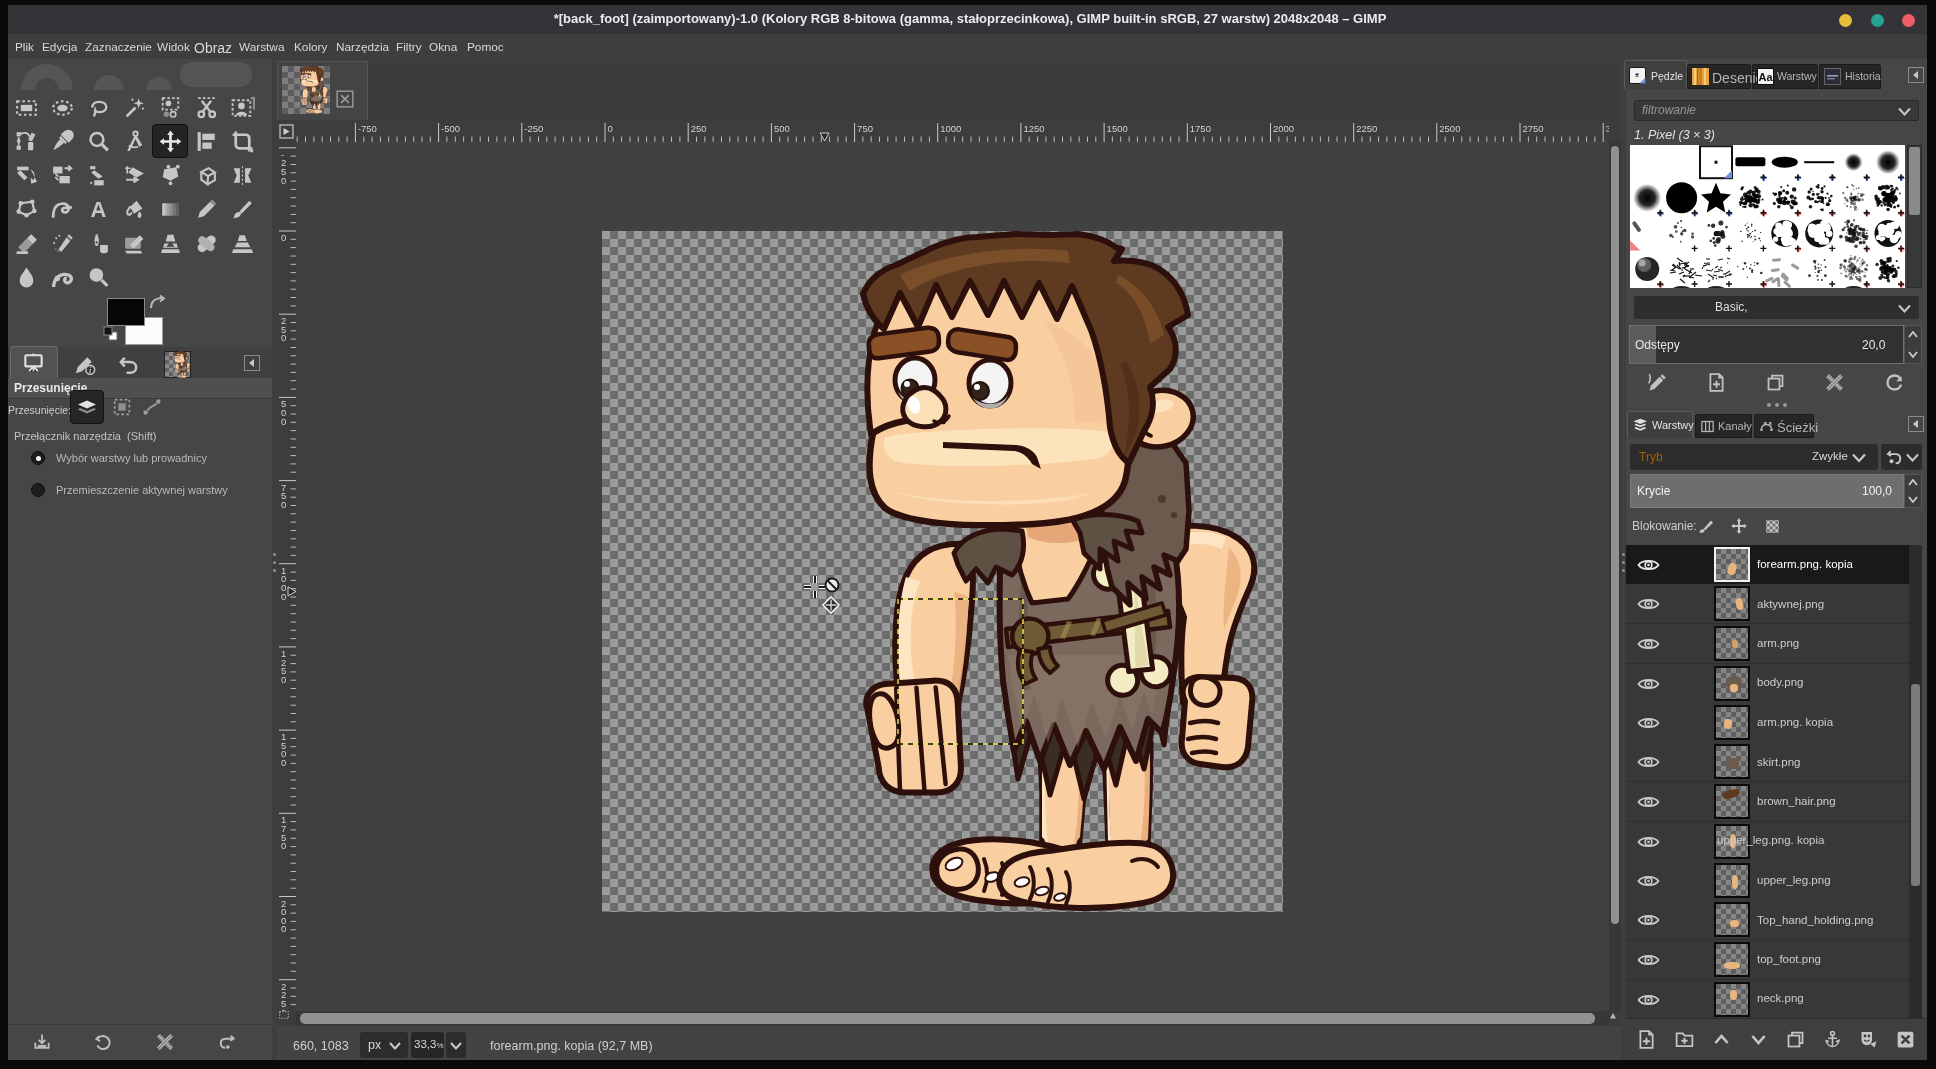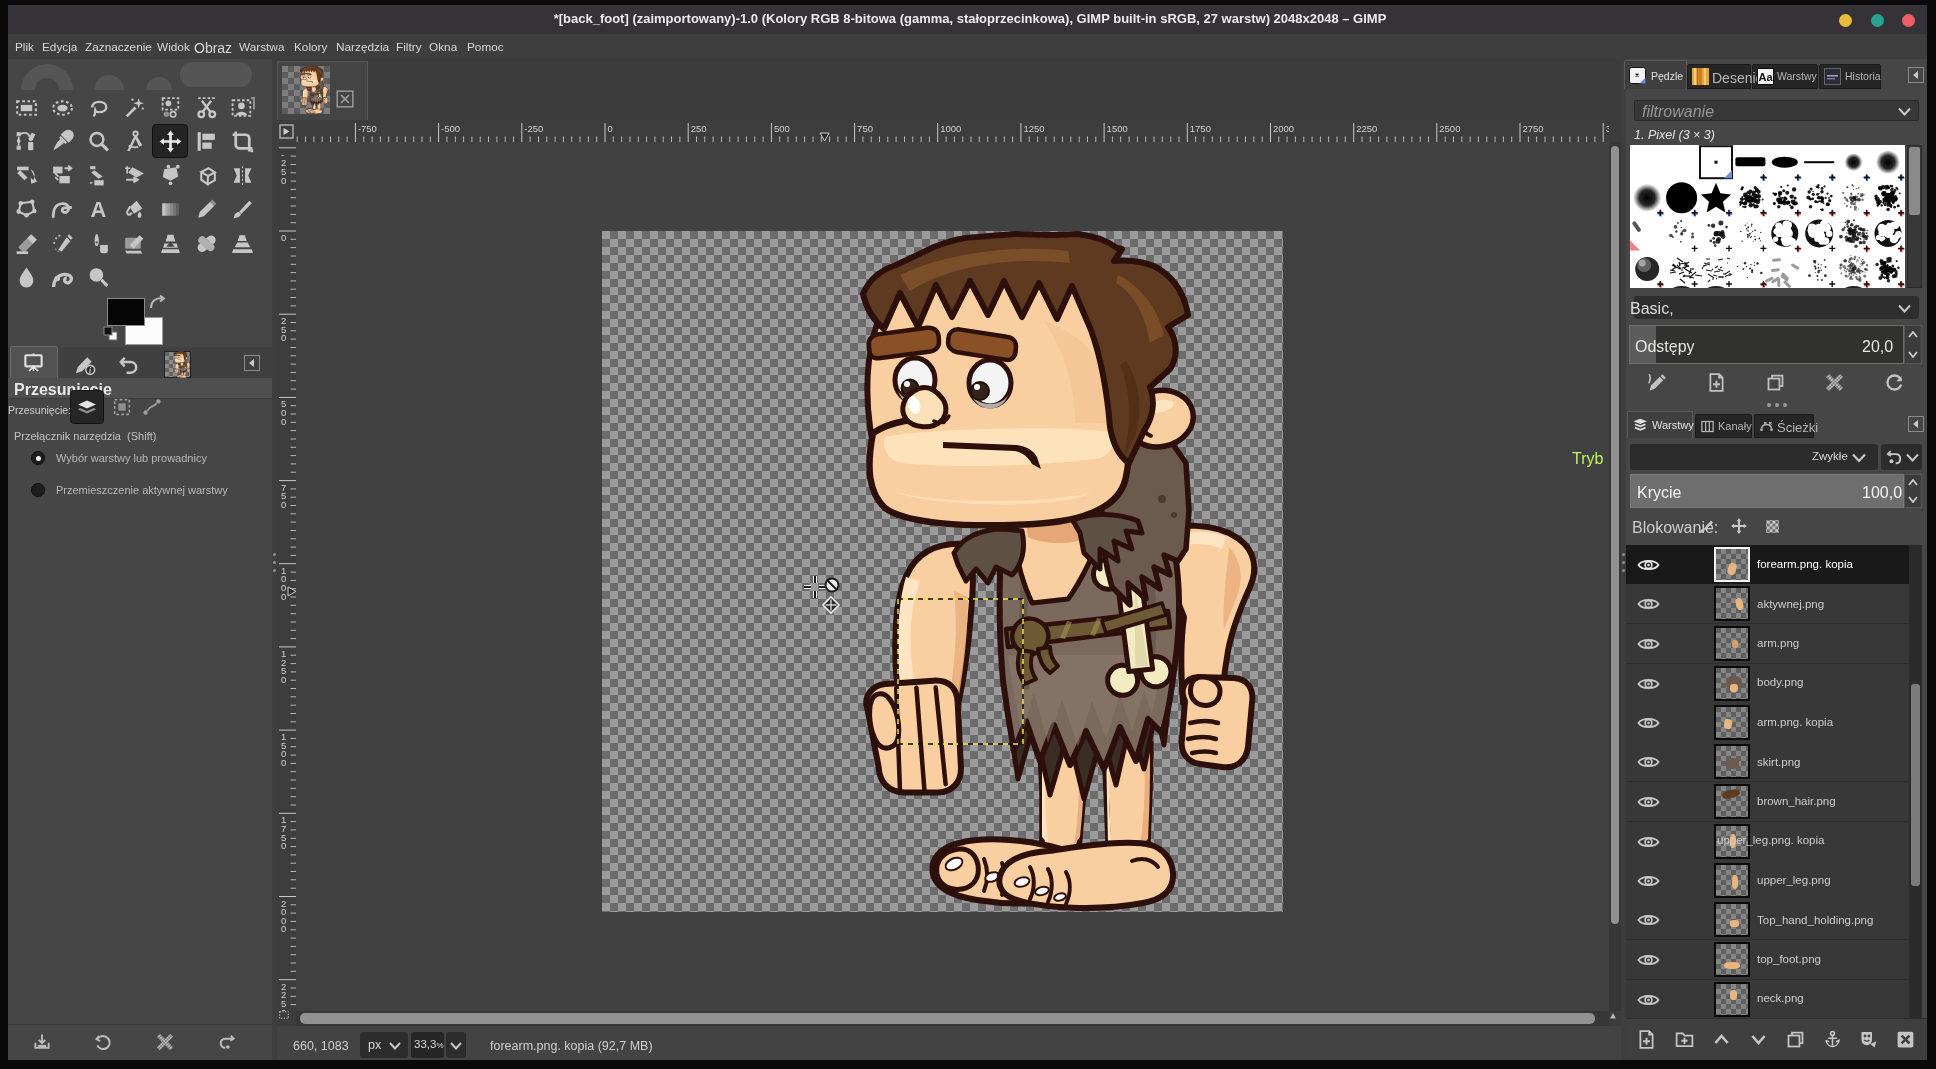--- a/index.html
+++ b/index.html
@@ -1,17 +1,17 @@
 <!DOCTYPE html>
 <html><head><meta charset="utf-8"><style>
 *{margin:0;padding:0;box-sizing:border-box}
 html,body{width:1936px;height:1069px;overflow:hidden;background:#0a0a0a;
  font-family:"Liberation Sans",sans-serif;-webkit-font-smoothing:antialiased}
 .abs{position:absolute}
-.txt{position:absolute;white-space:nowrap;color:#d6d6d6;font-size:16px}
+.txt{position:absolute;white-space:nowrap;color:#d6d6d6;font-size:12px}
 </style></head><body>
 <div class="abs" style="left:8px;top:5px;width:1922px;height:1055px;background:#464646;overflow:hidden">
 </div>
 
 <div class="abs" style="left:8px;top:5px;width:1922px;height:29px;background:#353337"></div>
 <div class="txt" style="left:550px;top:11px;width:840px;text-align:center;font-weight:bold;font-size:13px;color:#eceaed">*[back_foot] (zaimportowany)-1.0 (Kolory RGB 8-bitowa (gamma, stałoprzecinkowa), GIMP built-in sRGB, 27 warstw) 2048x2048 – GIMP</div>
 <div class="abs" style="left:1838.5px;top:13.5px;width:13px;height:13px;border-radius:50%;background:#e7bd3a"></div>
 <div class="abs" style="left:1870.5px;top:13.5px;width:13px;height:13px;border-radius:50%;background:#27a393"></div>
 <div class="abs" style="left:1901.5px;top:13.5px;width:13px;height:13px;border-radius:50%;background:#ef5e66"></div>
 <div class="abs" style="left:8px;top:34px;width:1922px;height:25px;background:#3e3e3e"></div>
@@ -1706,21 +1706,21 @@
     <path d="M268.0,139.0 H274.0 M271.0,136.0 V142.0" stroke="#111" stroke-width="1.4"></path>
     <path d="M61.599999999999994,103.4 H67.6 M64.6,100.4 V106.4" stroke="#111" stroke-width="1.4"></path>
     <path d="M96.0,103.4 H102.0 M99.0,100.4 V106.4" stroke="#111" stroke-width="1.4"></path>
     <path d="M130.39999999999998,103.4 H136.39999999999998 M133.39999999999998,100.4 V106.4" stroke="#111" stroke-width="1.4"></path>
     <path d="M199.2,103.4 H205.2 M202.2,100.4 V106.4" stroke="#111" stroke-width="1.4"></path>
     <path d="M61.599999999999994,139.0 H67.6 M64.6,136.0 V142.0" stroke="#111" stroke-width="1.4"></path>
     <path d="M96.0,139.0 H102.0 M99.0,136.0 V142.0" stroke="#111" stroke-width="1.4"></path>
     <path d="M199.2,139.0 H205.2 M202.2,136.0 V142.0" stroke="#111" stroke-width="1.4"></path>
   </svg>
 <div class="abs" style="left:1634px;top:296px;width:285px;height:23px;background:#2e2e2e;border-radius:3px"></div>
-<div class="txt" style="left:1630px;top:300px;color:#dedede">Basic,</div>
+<div class="txt" style="left:1715px;top:300px;color:#dedede">Basic,</div>
 <svg class="abs" style="left:1898px;top:304px" width="13" height="9" viewBox="0 0 13 9">
     <path d="M1,1.5 L6.5,7.5 L12,1.5" fill="none" stroke="#c9c9c9" stroke-width="2"></path>
   </svg>
 <div class="abs" style="left:1629px;top:325px;width:275px;height:39px;background:#31312f;border:1px solid #6e6e6e"></div>
 <div class="abs" style="left:1630px;top:326px;width:26px;height:37px;background:#5c5c5c"></div>
 <div class="txt" style="left:1635px;top:338px;color:#e6e6e6">Odstępy</div>
 <div class="txt" style="left:1862px;top:338px;color:#e6e6e6">20,0</div>
 <div class="abs" style="left:1904px;top:325px;width:18px;height:39px;background:#3c3c3c;border:1px solid #555"></div>
 <svg class="abs" style="left:1908px;top:331px" width="10" height="7" viewBox="0 0 10 7">
     <path d="M1,6 L5,1 L9,6" fill="none" stroke="#ccc" stroke-width="1.8"></path>
@@ -1780,21 +1780,21 @@
     <path d="M4,14.5 C7,7 17,7 20,14.5" fill="none" stroke="#b5b5b5" stroke-width="2.4"></path>
     <path d="M8,5 L12,9 M12,5 L8,9" stroke="#b5b5b5" stroke-width="1.8"></path>
     <path d="M16,5 L20,9 M20,5 L16,9" stroke="#b5b5b5" stroke-width="1.8"></path>
   </svg>
 <div class="txt" style="left:1777px;top:420px;font-size:13px;color:#b5b5b5">Ścieżki</div>
 <svg class="abs" style="left:1908px;top:416px" width="16" height="16" viewBox="0 0 16 16">
 <rect x="0.5" y="0.5" width="15" height="15" fill="none" stroke="#8a8a8a"></rect>
     <path d="M10,4 L5,8 L10,12 Z" fill="#c9c9c9"></path>
   </svg>
 <div class="abs" style="left:1630px;top:444px;width:248px;height:26px;background:#2c2c2c;border-radius:3px"></div>
-<div class="txt" style="left:1572px;top:450px;color:#bef264">Tryb</div>
+<div class="txt" style="left:1639px;top:450px;color:#a16207">Tryb</div>
 <div class="txt" style="left:1812px;top:450px;font-size:11.5px;color:#d8d8d8">Zwykłe</div>
 <svg class="abs" style="left:1852px;top:453px" width="14" height="10" viewBox="0 0 14 10">
     <path d="M1,1.5 L7,8 L13,1.5" fill="none" stroke="#c9c9c9" stroke-width="2.2"></path>
   </svg>
 <div class="abs" style="left:1881px;top:444px;width:41px;height:26px;background:#2c2c2c;border-radius:3px"></div>
 <svg class="abs" style="left:1884px;top:447px" width="20" height="20" viewBox="0 0 24 24">
 <path d="M8,5 L4.5,8.5 L8.5,11" fill="none" stroke="#c9c9c9" stroke-width="2"></path>
 <path d="M5,8.5 H14 C17.5,8.5 19.5,11 19.5,14 C19.5,17 17.5,19.5 14,19.5" fill="none" stroke="#c9c9c9" stroke-width="2.2"></path>
 <circle cx="9" cy="17" r="2.4" fill="#c9c9c9"></circle>
   </svg>

